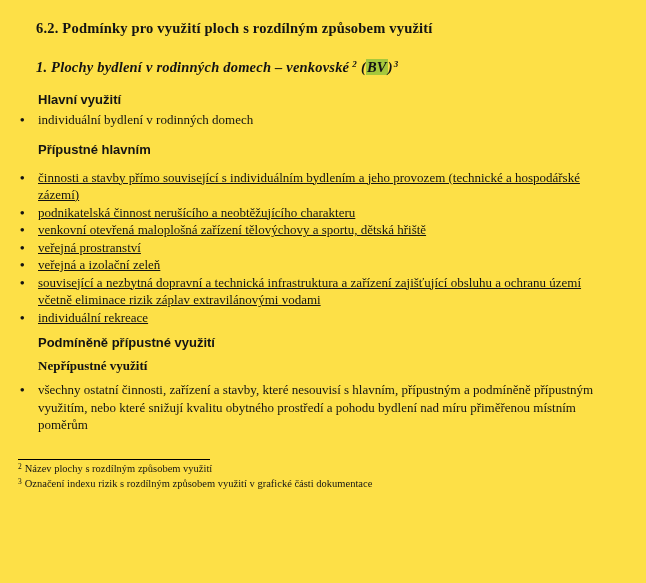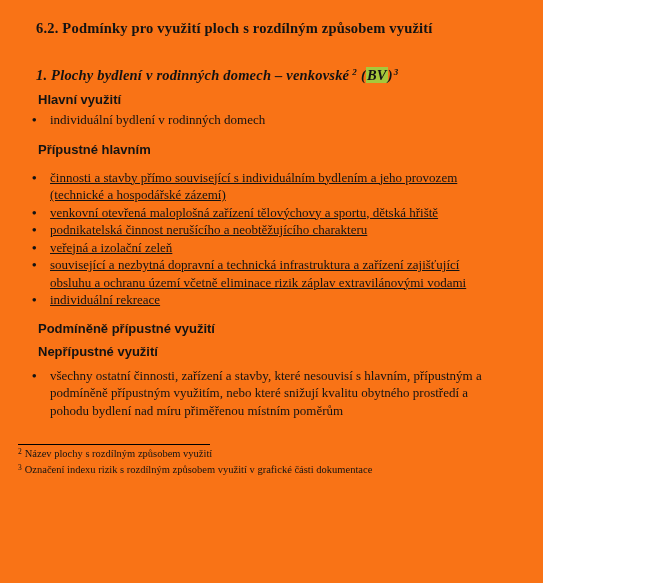--- a/index.html
+++ b/index.html
@@ -1,56 +1,56 @@
 <!DOCTYPE html>
 <html lang="cs"><head>
 <meta charset="utf-8">
 <style>
   html, body { margin: 0; padding: 0; background: #fff; }
   .page {
     position: relative;
-    width: 543px;
+    width: 646px;
     height: 583px;
-    background: #f97316;
+    background: #fde047;
     color: #131313;
     overflow: hidden;
     font-family: "Liberation Serif", serif;
   }
   .h1 {
     margin: 19px 0 0 36px;
     font: bold 14.5px/18px "Liberation Serif", serif;
     letter-spacing: 0.2px;
   }
   .h2 {
-    margin: 26px 0 0 36px;
+    margin: 18px 0 0 36px;
     font: bold italic 14.5px/18px "Liberation Serif", serif;
     letter-spacing: 0.2px;
     white-space: nowrap;
   }
   .h2 .sup {
     font-size: 9px;
     vertical-align: 5px;
     margin: 0 4px 0 3px;
   }
   .h2 .sup.after { margin: 0 0 0 1px; }
   .hl {
     background: #a6c83c;
     padding: 0 1px;
   }
   .h3 {
     margin: 0 0 0 38px;
     font: bold 13px/16px "Liberation Sans", sans-serif;
   }
-  .h3.m1 { margin-top: 8px; }
+  .h3.m1 { margin-top: 16px; }
   .h3.m2 { margin-top: 13px; }
   .h3.m3 { margin-top: 9px; }
-  .h3.m4 { margin-top: 7px; }
+  .h3.m4 { margin-top: 7px; font-family: Liberation Serif, serif; }
   ul.blist {
     list-style: none;
-    margin: 12px;
+    margin: 0;
     padding: 0;
     font: 13px/17.5px "Liberation Serif", serif;
   }
   ul.blist.m1 { margin-top: 3px; }
   ul.blist.m2 { margin-top: 11px; text-decoration: underline; }
   ul.blist.m3 { margin-top: 9px; }
   ul.blist.m4 { margin-top: 7px; }
   ul.blist li {
     position: relative;
     padding: 0 34px 0 38px;
@@ -89,22 +89,23 @@
   <div class="h2"><span>1. Plochy bydlení v rodinných domech – venkovské</span><sup class="sup">2</sup><span><span>(</span><span class="hl">BV</span><span>)</span></span><sup class="sup after">3</sup></div>
 
   <div class="h3 m1">Hlavní využití</div>
   <ul class="blist m1">
     <li>individuální bydlení v rodinných domech</li>
   </ul>
 
   <div class="h3 m2">Přípustné hlavním</div>
   <ul class="blist m2">
     <li>činnosti a stavby přímo související s individuálním bydlením a jeho provozem (technické a hospodářské zázemí)</li>
+    <li>podnikatelská činnost nerušícího a neobtěžujícího charakteru</li>
     <li>venkovní otevřená maloplošná zařízení tělovýchovy a sportu, dětská hřiště</li>
-    <li>podnikatelská činnost nerušícího a neobtěžujícího charakteru</li>
+    <li>veřejná prostranství</li>
     <li>veřejná a izolační zeleň</li>
     <li>související a nezbytná dopravní a technická infrastruktura a zařízení zajišťující obsluhu a ochranu území včetně eliminace rizik záplav extravilánovými vodami</li>
     <li>individuální rekreace</li>
   </ul>
 
   <div class="h3 m3">Podmíněně přípustné využití</div>
 
   <div class="h3 m4">Nepřípustné využití</div>
   <ul class="blist m4">
     <li>všechny ostatní činnosti, zařízení a stavby, které nesouvisí s hlavním, přípustným a podmíněně přípustným využitím, nebo které snižují kvalitu obytného prostředí a pohodu bydlení nad míru přiměřenou místním poměrům</li>

